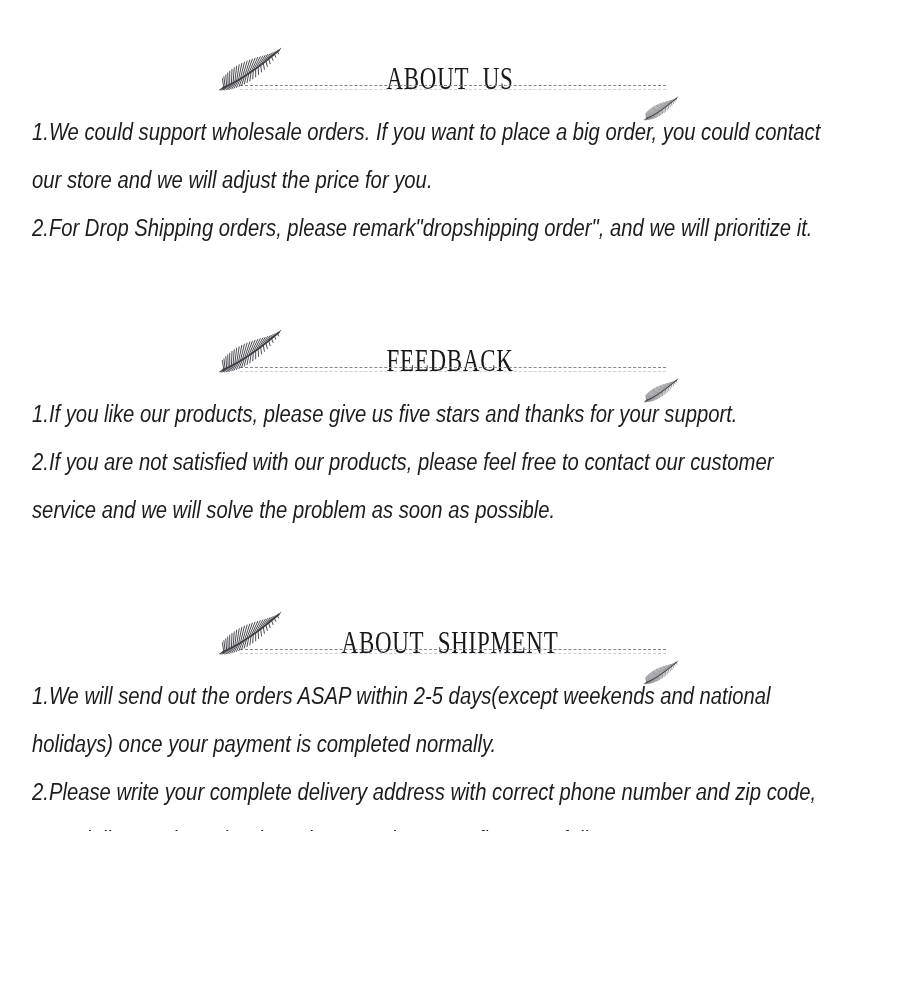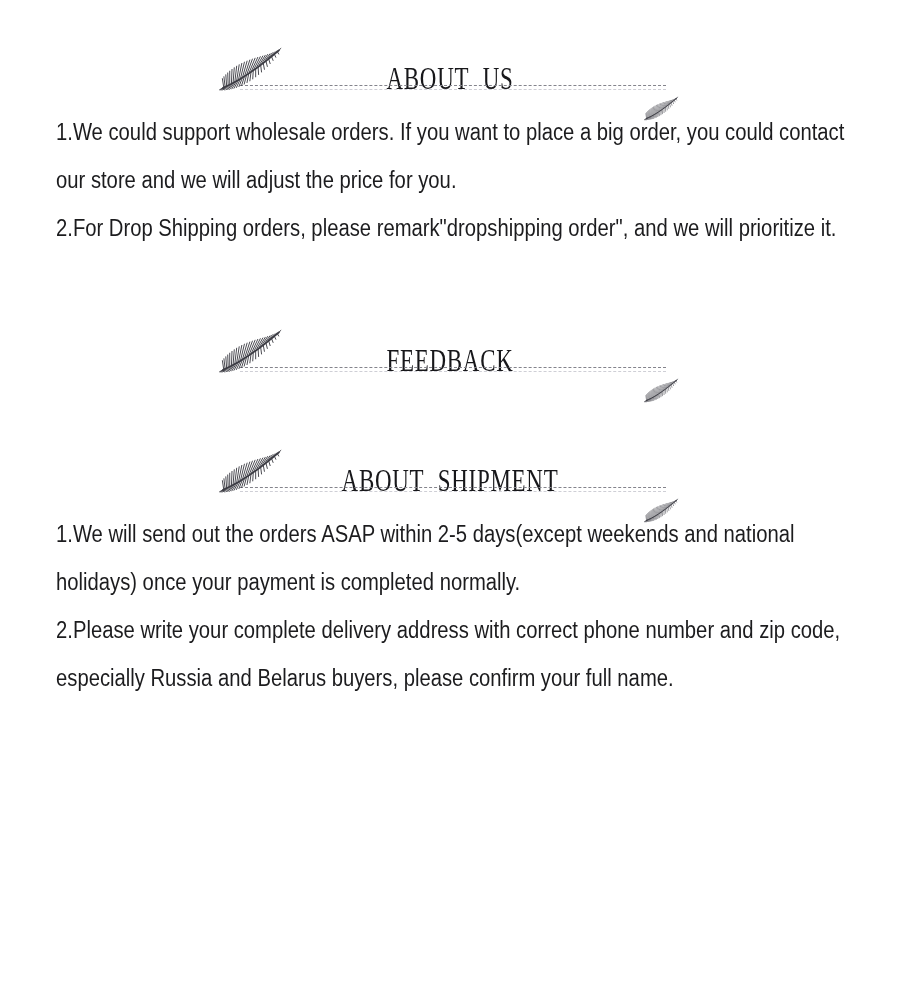--- a/index.html
+++ b/index.html
@@ -23,21 +23,21 @@
     transform:scaleX(.74);
   }
   .dash-line{
     position:absolute; left:240px; right:234px; bottom:0; height:3px;
     border-top:1px dashed var(--divider);
     border-bottom:1px dashed var(--divider_echo);
   }
   .fern{display:block; pointer-events:none;}
   .fern-big{position:absolute; left:219px; bottom:-11px; width:64px; height:56px; z-index:2;}
   .fern-small{position:absolute; left:644px; top:55px; width:35px; height:31px;}
-  .section-body{padding-left:56px; margin-top:18px;}
+  .section-body{padding-left:32px; margin-top:18px;font-style:italic;}
   .section-body p{
     margin:0; width:910px;
     font-size:23px; line-height:48px; color:var(--text);
     transform:scaleX(.88); transform-origin:0 0;
     white-space:normal;
   }
 </style>
 </head>
 <body>
 
@@ -68,20 +68,24 @@
           <path d="M6,64 C24,57 50,42 90,8" fill="none" stroke="#3c3c44" stroke-width="2.4" stroke-linecap="round"></path>
           <path d="M7.1 63.6l-2.0 -13.1M7.1 63.6l-6.3 3.6M9.2 62.7l-1.8 -15.1M9.2 62.7l-7.0 4.6M11.5 61.7l-1.3 -17.0M11.5 61.7l-7.5 5.6M13.8 60.7l-0.7 -18.8M13.8 60.7l-7.9 6.7M16.1 59.6l0.0 -20.4M16.1 59.6l-8.1 7.8M18.6 58.4l0.9 -21.8M18.6 58.4l-8.1 8.9M21.1 57.1l1.8 -23.0M21.1 57.1l-8.0 9.9M23.7 55.7l2.8 -23.9M23.7 55.7l-7.7 10.8M26.4 54.2l3.9 -24.6M26.4 54.2l-7.2 11.6M29.2 52.6l5.0 -25.0M29.2 52.6l-6.7 12.3M32.1 50.9l6.0 -25.2M32.1 50.9l-6.0 12.9M35.1 49.1l7.0 -25.0M35.1 49.1l-5.2 13.3M38.2 47.1l8.0 -24.6M38.2 47.1l-4.3 13.6M41.3 45.1l8.8 -24.0M41.3 45.1l-3.5 13.6M44.6 42.9l9.5 -23.1M44.6 42.9l-2.6 13.5M48.0 40.6l10.1 -22.0M48.0 40.6l-1.7 13.2M51.4 38.2l10.5 -20.7M51.4 38.2l-0.8 12.7M55.0 35.7l10.7 -19.2M55.0 35.7l-0.0 12.1M58.7 33.0l10.7 -17.6M58.7 33.0l0.7 11.3M62.5 30.1l10.5 -15.9M62.5 30.1l1.3 10.4M66.4 27.2l10.1 -14.0M66.4 27.2l1.7 9.3M70.4 24.0l9.5 -12.2M70.4 24.0l2.1 8.2M74.5 20.8l8.7 -10.3M74.5 20.8l2.2 7.1M78.8 17.3l7.7 -8.4M78.8 17.3l2.3 5.9M83.1 13.8l6.5 -6.6M83.1 13.8l2.1 4.6M87.6 10.0l5.2 -4.9M87.6 10.0l1.9 3.5" fill="none" stroke="#3c3c44" stroke-width="1.4" stroke-linecap="round"></path>
         </svg>
       <h2 class="section-title">FEEDBACK</h2>
       <div class="dash-line"></div>
       <svg class="fern fern-small" viewBox="0 0 96 84">
           <path d="M6,64 C24,57 50,42 90,8" fill="none" stroke="#3c3c44" stroke-width="2.4" stroke-linecap="round"></path>
           <path d="M7.1 63.6l-2.0 -13.1M7.1 63.6l-6.3 3.6M9.2 62.7l-1.8 -15.1M9.2 62.7l-7.0 4.6M11.5 61.7l-1.3 -17.0M11.5 61.7l-7.5 5.6M13.8 60.7l-0.7 -18.8M13.8 60.7l-7.9 6.7M16.1 59.6l0.0 -20.4M16.1 59.6l-8.1 7.8M18.6 58.4l0.9 -21.8M18.6 58.4l-8.1 8.9M21.1 57.1l1.8 -23.0M21.1 57.1l-8.0 9.9M23.7 55.7l2.8 -23.9M23.7 55.7l-7.7 10.8M26.4 54.2l3.9 -24.6M26.4 54.2l-7.2 11.6M29.2 52.6l5.0 -25.0M29.2 52.6l-6.7 12.3M32.1 50.9l6.0 -25.2M32.1 50.9l-6.0 12.9M35.1 49.1l7.0 -25.0M35.1 49.1l-5.2 13.3M38.2 47.1l8.0 -24.6M38.2 47.1l-4.3 13.6M41.3 45.1l8.8 -24.0M41.3 45.1l-3.5 13.6M44.6 42.9l9.5 -23.1M44.6 42.9l-2.6 13.5M48.0 40.6l10.1 -22.0M48.0 40.6l-1.7 13.2M51.4 38.2l10.5 -20.7M51.4 38.2l-0.8 12.7M55.0 35.7l10.7 -19.2M55.0 35.7l-0.0 12.1M58.7 33.0l10.7 -17.6M58.7 33.0l0.7 11.3M62.5 30.1l10.5 -15.9M62.5 30.1l1.3 10.4M66.4 27.2l10.1 -14.0M66.4 27.2l1.7 9.3M70.4 24.0l9.5 -12.2M70.4 24.0l2.1 8.2M74.5 20.8l8.7 -10.3M74.5 20.8l2.2 7.1M78.8 17.3l7.7 -8.4M78.8 17.3l2.3 5.9M83.1 13.8l6.5 -6.6M83.1 13.8l2.1 4.6M87.6 10.0l5.2 -4.9M87.6 10.0l1.9 3.5" fill="none" stroke="#3c3c44" stroke-width="1.4" stroke-linecap="round"></path>
         </svg>
     </div>
+    <div class="section-body">
+      <p>1.If you like our products, please give us five stars and thanks for your support.</p>
+      <p>2.If you are not satisfied with our products, please feel free to contact our customer service and we will solve the problem as soon as possible.</p>
+    </div>
   </section>
 
   <section class="info-section s3">
     <div class="section-header">
       <svg class="fern fern-big" viewBox="0 0 96 84">
           <path d="M6,64 C24,57 50,42 90,8" fill="none" stroke="#3c3c44" stroke-width="2.4" stroke-linecap="round"></path>
           <path d="M7.1 63.6l-2.0 -13.1M7.1 63.6l-6.3 3.6M9.2 62.7l-1.8 -15.1M9.2 62.7l-7.0 4.6M11.5 61.7l-1.3 -17.0M11.5 61.7l-7.5 5.6M13.8 60.7l-0.7 -18.8M13.8 60.7l-7.9 6.7M16.1 59.6l0.0 -20.4M16.1 59.6l-8.1 7.8M18.6 58.4l0.9 -21.8M18.6 58.4l-8.1 8.9M21.1 57.1l1.8 -23.0M21.1 57.1l-8.0 9.9M23.7 55.7l2.8 -23.9M23.7 55.7l-7.7 10.8M26.4 54.2l3.9 -24.6M26.4 54.2l-7.2 11.6M29.2 52.6l5.0 -25.0M29.2 52.6l-6.7 12.3M32.1 50.9l6.0 -25.2M32.1 50.9l-6.0 12.9M35.1 49.1l7.0 -25.0M35.1 49.1l-5.2 13.3M38.2 47.1l8.0 -24.6M38.2 47.1l-4.3 13.6M41.3 45.1l8.8 -24.0M41.3 45.1l-3.5 13.6M44.6 42.9l9.5 -23.1M44.6 42.9l-2.6 13.5M48.0 40.6l10.1 -22.0M48.0 40.6l-1.7 13.2M51.4 38.2l10.5 -20.7M51.4 38.2l-0.8 12.7M55.0 35.7l10.7 -19.2M55.0 35.7l-0.0 12.1M58.7 33.0l10.7 -17.6M58.7 33.0l0.7 11.3M62.5 30.1l10.5 -15.9M62.5 30.1l1.3 10.4M66.4 27.2l10.1 -14.0M66.4 27.2l1.7 9.3M70.4 24.0l9.5 -12.2M70.4 24.0l2.1 8.2M74.5 20.8l8.7 -10.3M74.5 20.8l2.2 7.1M78.8 17.3l7.7 -8.4M78.8 17.3l2.3 5.9M83.1 13.8l6.5 -6.6M83.1 13.8l2.1 4.6M87.6 10.0l5.2 -4.9M87.6 10.0l1.9 3.5" fill="none" stroke="#3c3c44" stroke-width="1.4" stroke-linecap="round"></path>
         </svg>
       <h2 class="section-title">ABOUT SHIPMENT</h2>
       <div class="dash-line"></div>

